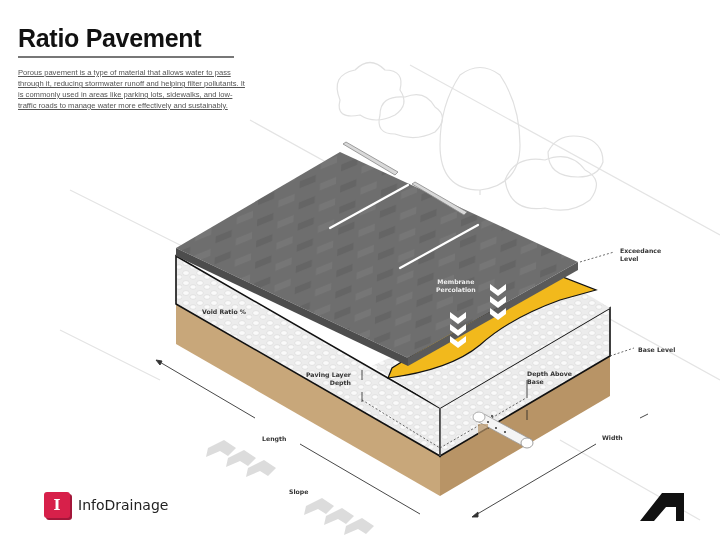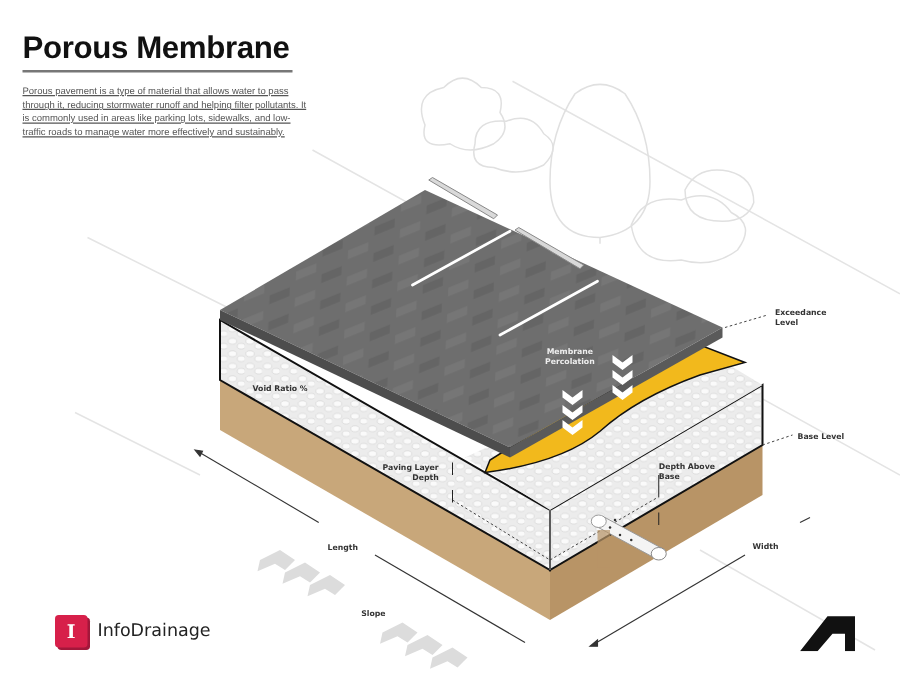--- a/index.html
+++ b/index.html
@@ -11,21 +11,21 @@
   .lbl { position:absolute; font-family:"DejaVu Sans", sans-serif; font-weight:700; font-size:6.2px; line-height:7.5px; color:#333; white-space:nowrap; }
   .lbl.white { color:#eee; text-align:center; }
   .logo { position:absolute; left:44px; top:492px; display:flex; align-items:center; gap:8px; }
   .logo-icon { width:26px; height:26px; background:#d7204a; border-radius:3px; position:relative; box-shadow:2px 2px 0 #a3173a; display:flex; align-items:center; justify-content:center; color:#fff; font-family:"DejaVu Serif", serif; font-weight:700; font-size:15px; }
   .logo-text { font-family:"DejaVu Sans", sans-serif; font-size:14px; color:#222;text-align:right; }
   .brand-mark { position:absolute; left:640px; top:491px; width:44px; height:30px; }
 </style>
 </head>
 <body>
 
-<h1 class="title">Porous Membrane</h1>
+<h1 class="title">Ratio Pavement</h1>
 <div class="title-rule"></div>
 <p class="desc">Porous pavement is a type of material that allows water to pass through it, reducing stormwater runoff and helping filter pollutants. It is commonly used in areas like parking lots, sidewalks, and low-traffic roads to manage water more effectively and sustainably.</p>
 
 <svg class="diagram" viewBox="0 0 720 556" xmlns="http://www.w3.org/2000/svg">
   <defs>
     <pattern id="pebbles" width="14" height="10" patternUnits="userSpaceOnUse">
       <rect width="14" height="10" fill="#ececec"></rect>
       <ellipse cx="4" cy="3" rx="3.4" ry="2.4" fill="#fafafa" stroke="#d6d6d6" stroke-width="0.6"></ellipse>
       <ellipse cx="11" cy="7" rx="3.2" ry="2.3" fill="#fafafa" stroke="#d6d6d6" stroke-width="0.6"></ellipse>
     </pattern>

